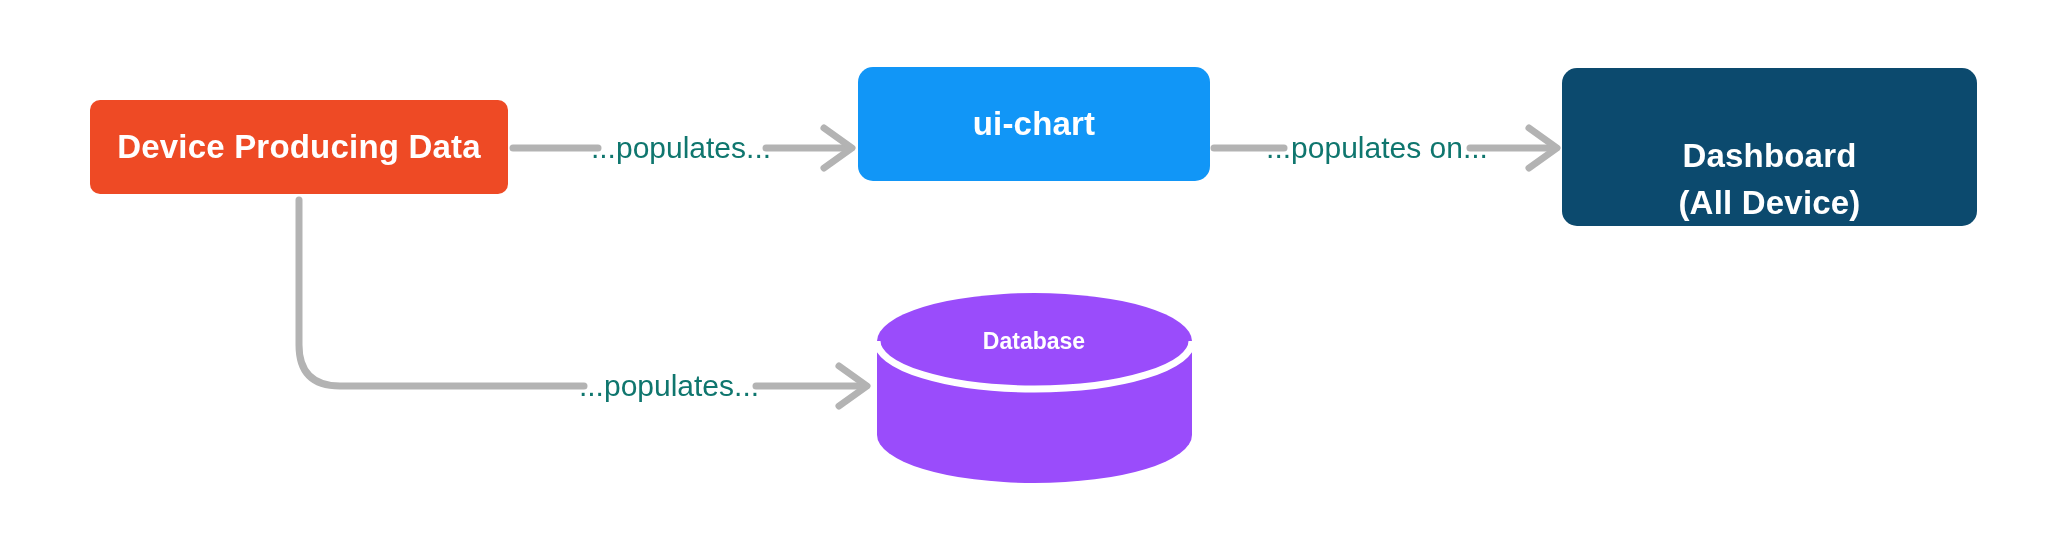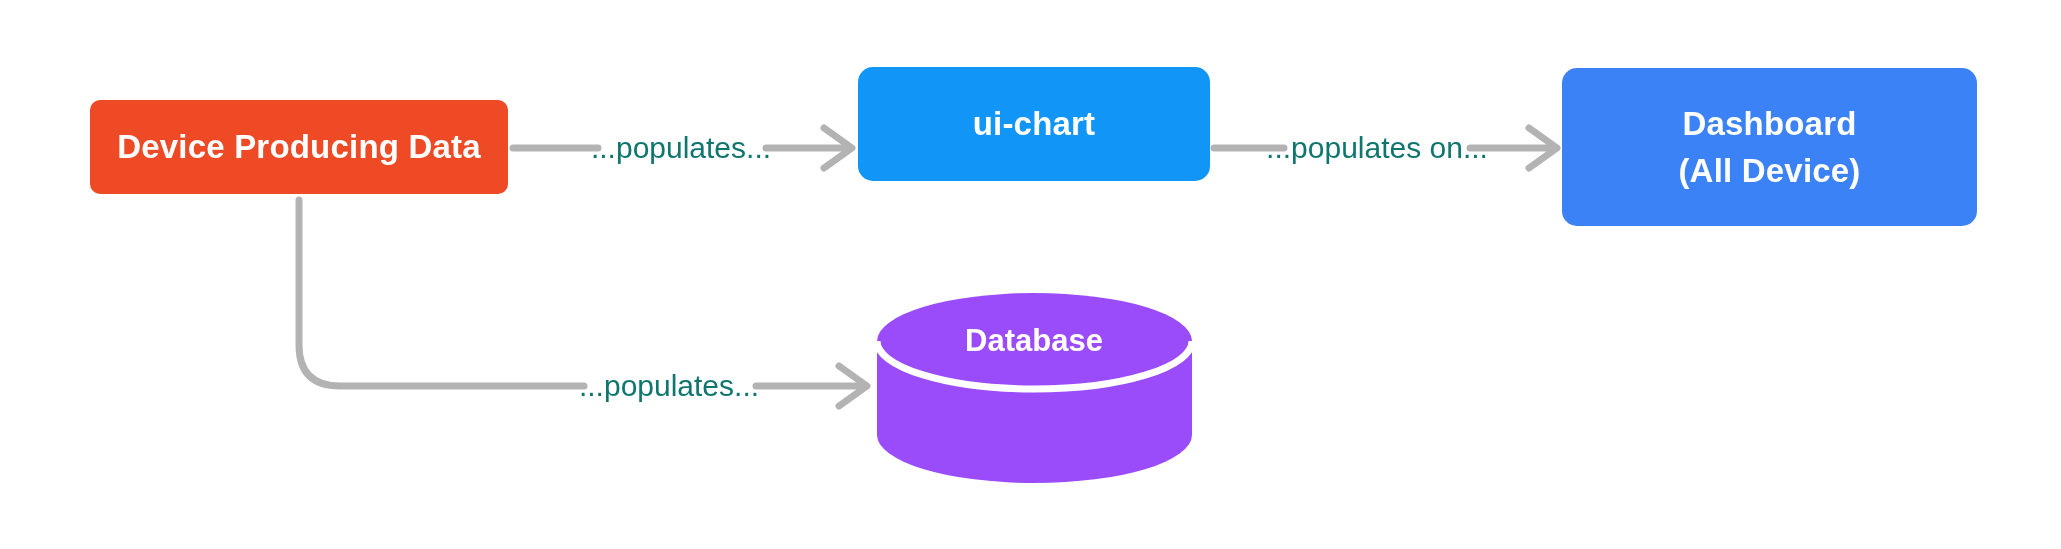--- a/index.html
+++ b/index.html
@@ -67,21 +67,21 @@
   }
   .edge-label-1 { left: 681px;  top: 148px; }
   .edge-label-2 { left: 1377px; top: 148px; }
   .edge-label-3 { left: 669px;  top: 386px; }
   .db-label {
     position: absolute;
     left: 1034px;
     top: 341px;
     transform: translate(-50%, -50%);
     color: #ffffff;
-    font-size: 31px;
+    font-size: 23px;
     font-weight: 600;
     white-space: nowrap;
   }
 </style>
 </head>
 <body>
 
 <div class="canvas">
 
   <svg class="connector-layer" viewBox="0 0 2061 549">
@@ -108,21 +108,21 @@
   </svg>
 
   <div class="node node-device" style="background-color: rgb(238, 74, 37);">
     <span>Device Producing Data</span>
   </div>
 
   <div class="node node-ui-chart" style="background-color: rgb(17, 150, 247);">
     <span>ui-chart</span>
   </div>
 
-  <div class="node node-dashboard" style="background-color: #3b82f6;">
+  <div class="node node-dashboard" style="background-color: #0c4a6e; justify-content: flex-end;">
     <div>Dashboard</div>
     <div>(All Device)</div>
   </div>
 
   <div class="db-label">Database</div>
 
   <div class="edge-label edge-label-1">...populates...</div>
 
   <div class="edge-label edge-label-2">...populates on...</div>
 

